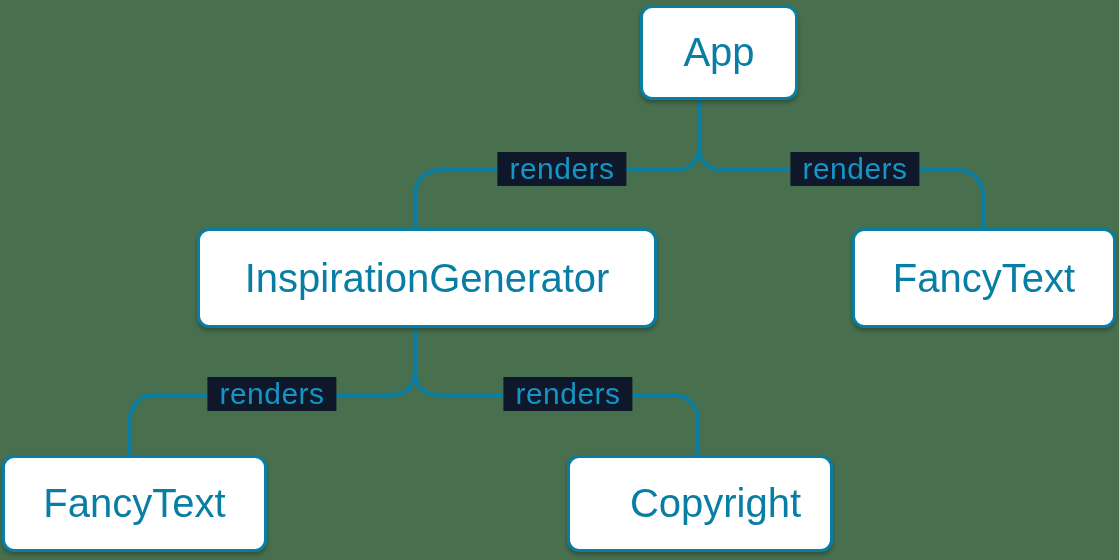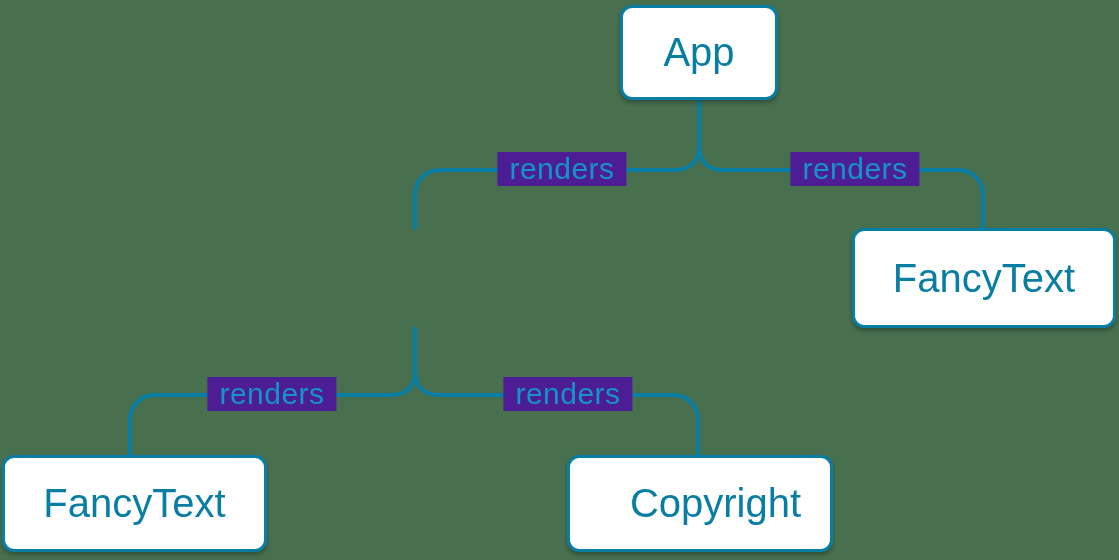--- a/index.html
+++ b/index.html
@@ -24,21 +24,21 @@
   }
   .edges-svg path {
     fill: none;
     stroke: #087EA4;
     stroke-width: 4;
     stroke-linecap: round;
   }
   .edge-label {
     position: absolute;
     transform: translate(-50%, -50%);
-    background: #4c1d95;
+    background: #0f172a;
     color: #1495C6;
     font-size: 30px;
     font-weight: 500;
     letter-spacing: 0.5px;
     padding: 2px 12px;
     white-space: nowrap;
     line-height: 1;
   }
   .node {
     position: absolute;
@@ -48,21 +48,21 @@
     border-radius: 12px;
     color: #087EA4;
     font-size: 40px;
     font-weight: 500;
     display: flex;
     align-items: center;
     justify-content: center;
     white-space: nowrap;
     box-shadow: 0 3px 4px rgba(0, 0, 0, 0.28);
   }
-  .node-app           { left: 620px; top: 5px;   width: 158px; height: 95px; }
+  .node-app           { left: 640px; top: 5px;   width: 158px; height: 95px; }
   .node-ig            { left: 197px; top: 228px; width: 460px; height: 100px; }
   .node-fancy-top     { left: 852px; top: 228px; width: 264px; height: 100px; }
   .node-fancy-bottom  { left: 2px;   top: 455px; width: 265px; height: 97px; }
   .node-copyright     { left: 567px; top: 455px; width: 266px; height: 97px; padding-left: 31px; }
   .label-1 { left: 562px; top: 169px; }
   .label-2 { left: 855px; top: 169px; }
   .label-3 { left: 272px; top: 394px; }
   .label-4 { left: 568px; top: 394px; }
 </style>
 </head>
@@ -76,17 +76,18 @@
     <path d="M415,328 L415,371 C415,387 406,395 390,395 L155,395 C141,395 130,405 130,420 L130,455"></path>
     <path d="M415,371 C415,387 424,395 440,395 L673,395 C687,395 698,405 698,420 L698,455"></path>
   </svg>
 
   <div class="edge-label label-1">renders</div>
   <div class="edge-label label-2">renders</div>
   <div class="edge-label label-3">renders</div>
   <div class="edge-label label-4">renders</div>
 
   <div class="node node-app">App</div>
+  <div class="node node-ig">InspirationGenerator</div>
   <div class="node node-fancy-top">FancyText</div>
   <div class="node node-fancy-bottom">FancyText</div>
   <div class="node node-copyright">Copyright</div>
 
 </div>
 
 </body></html>

